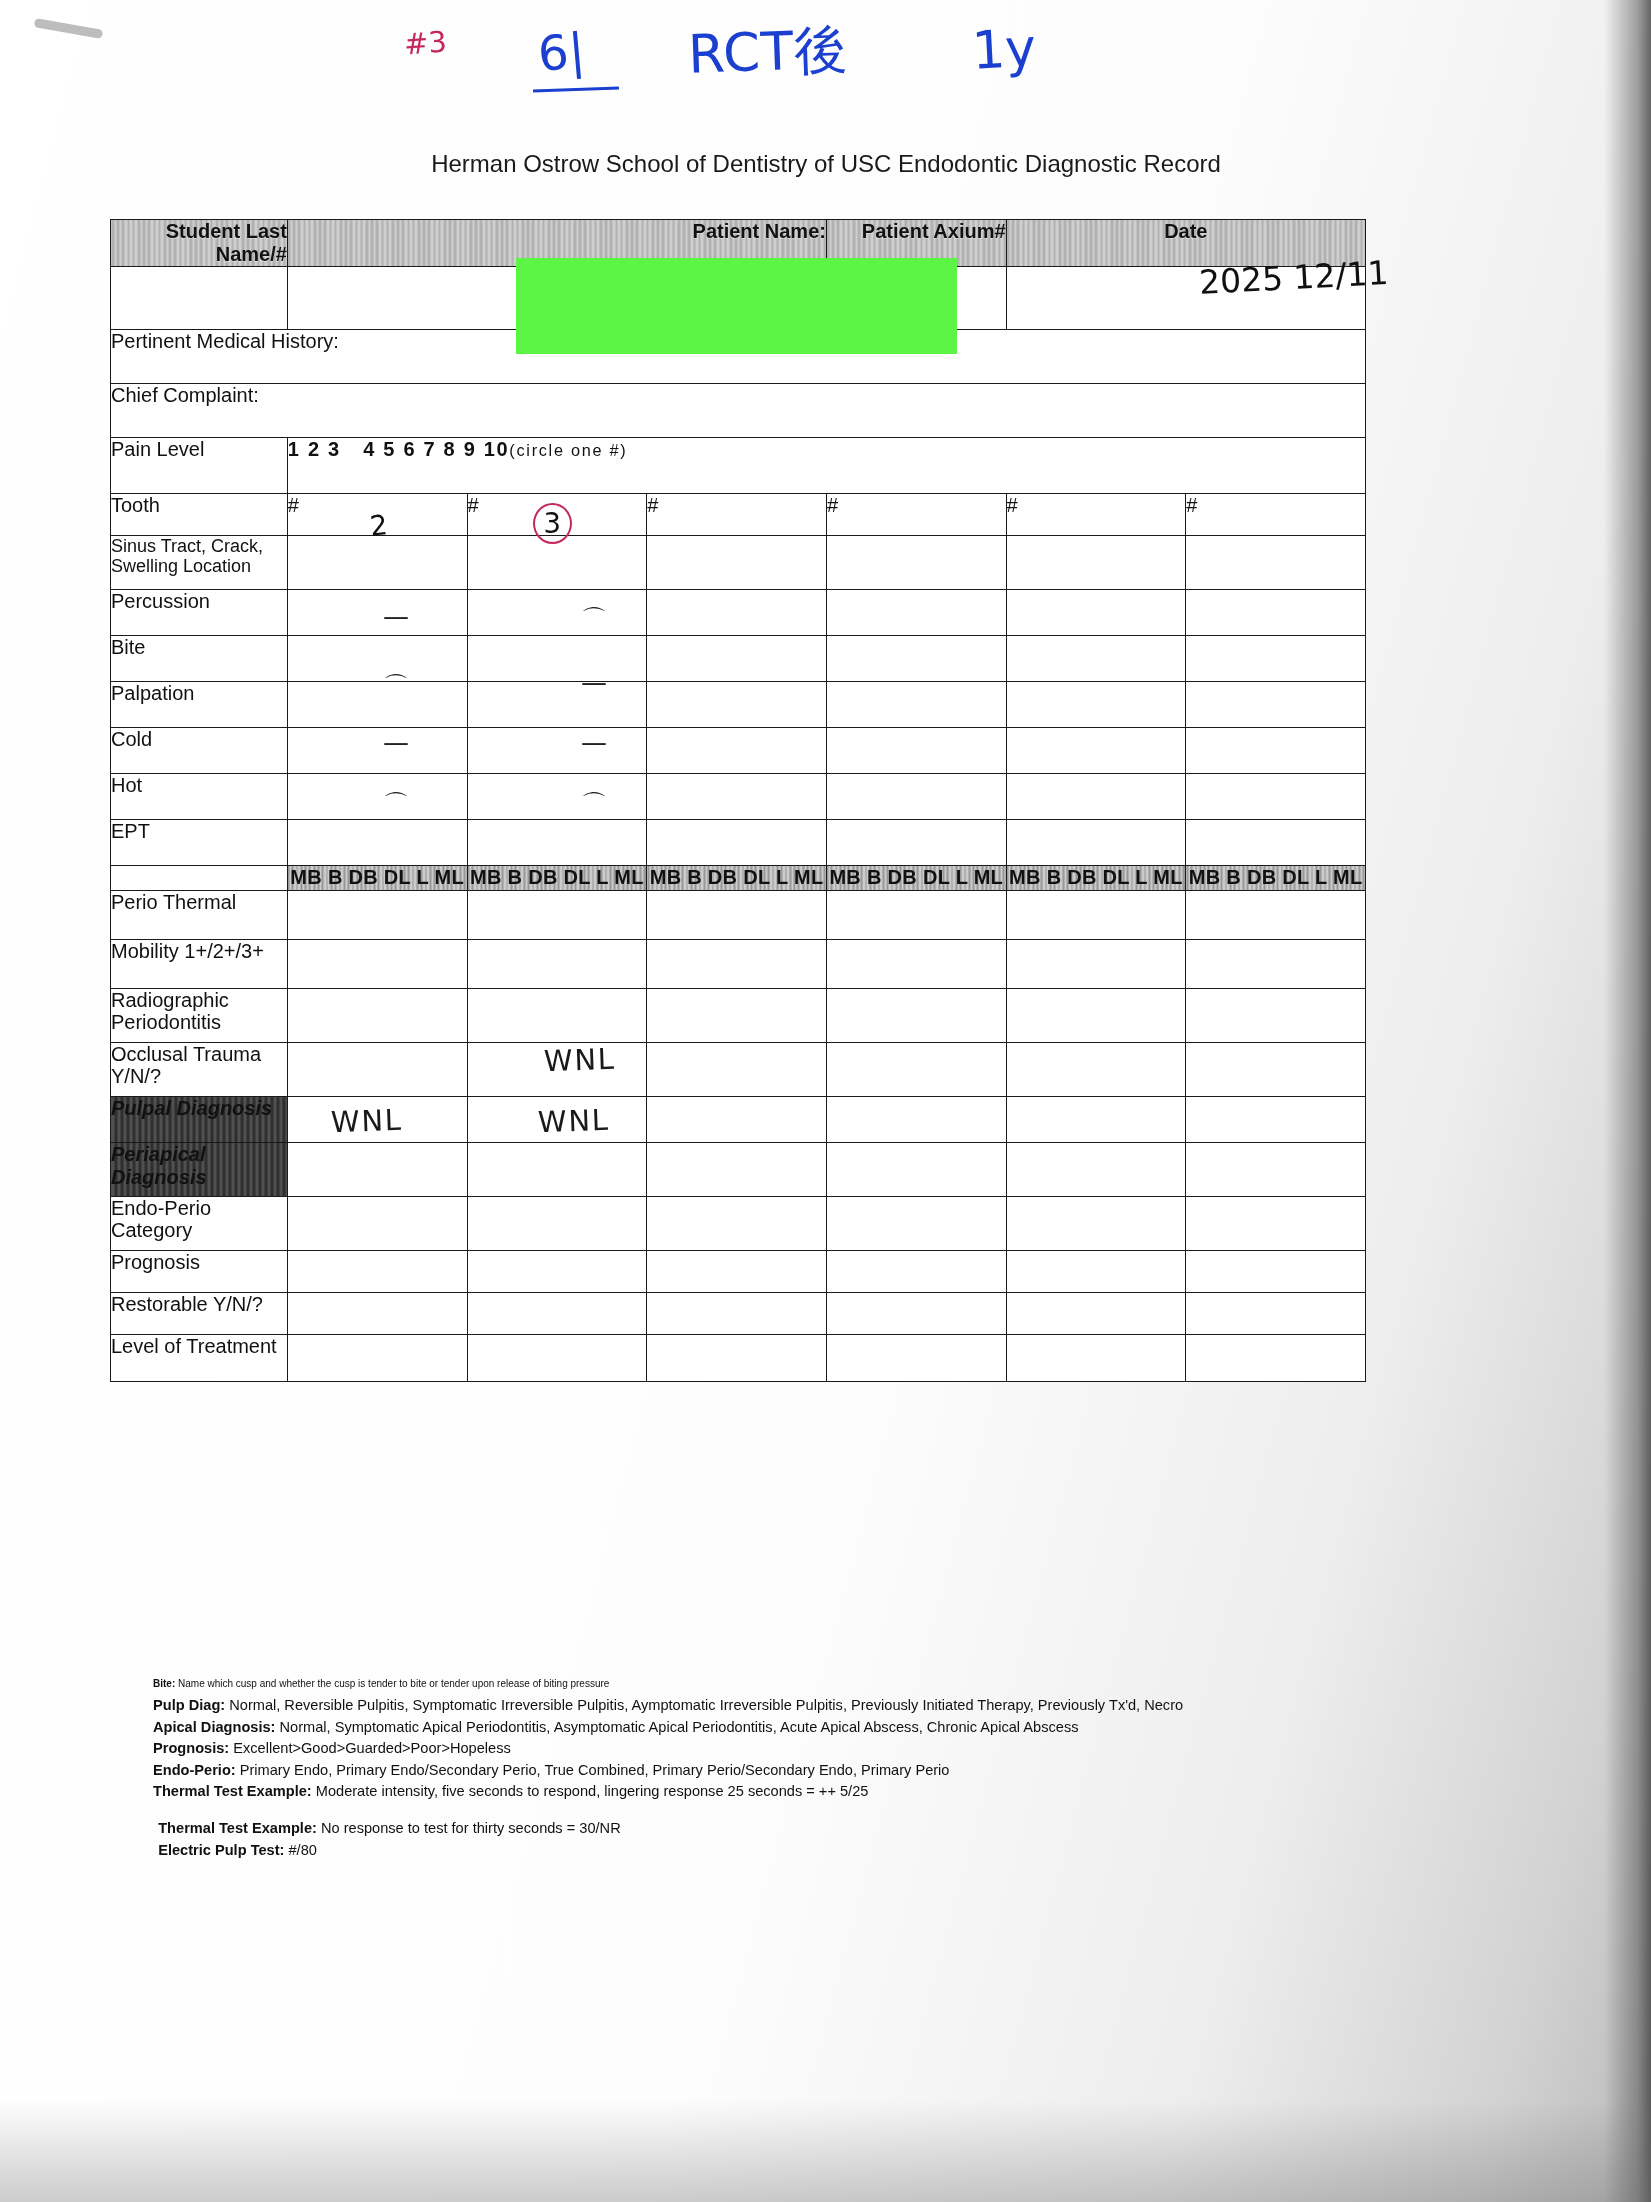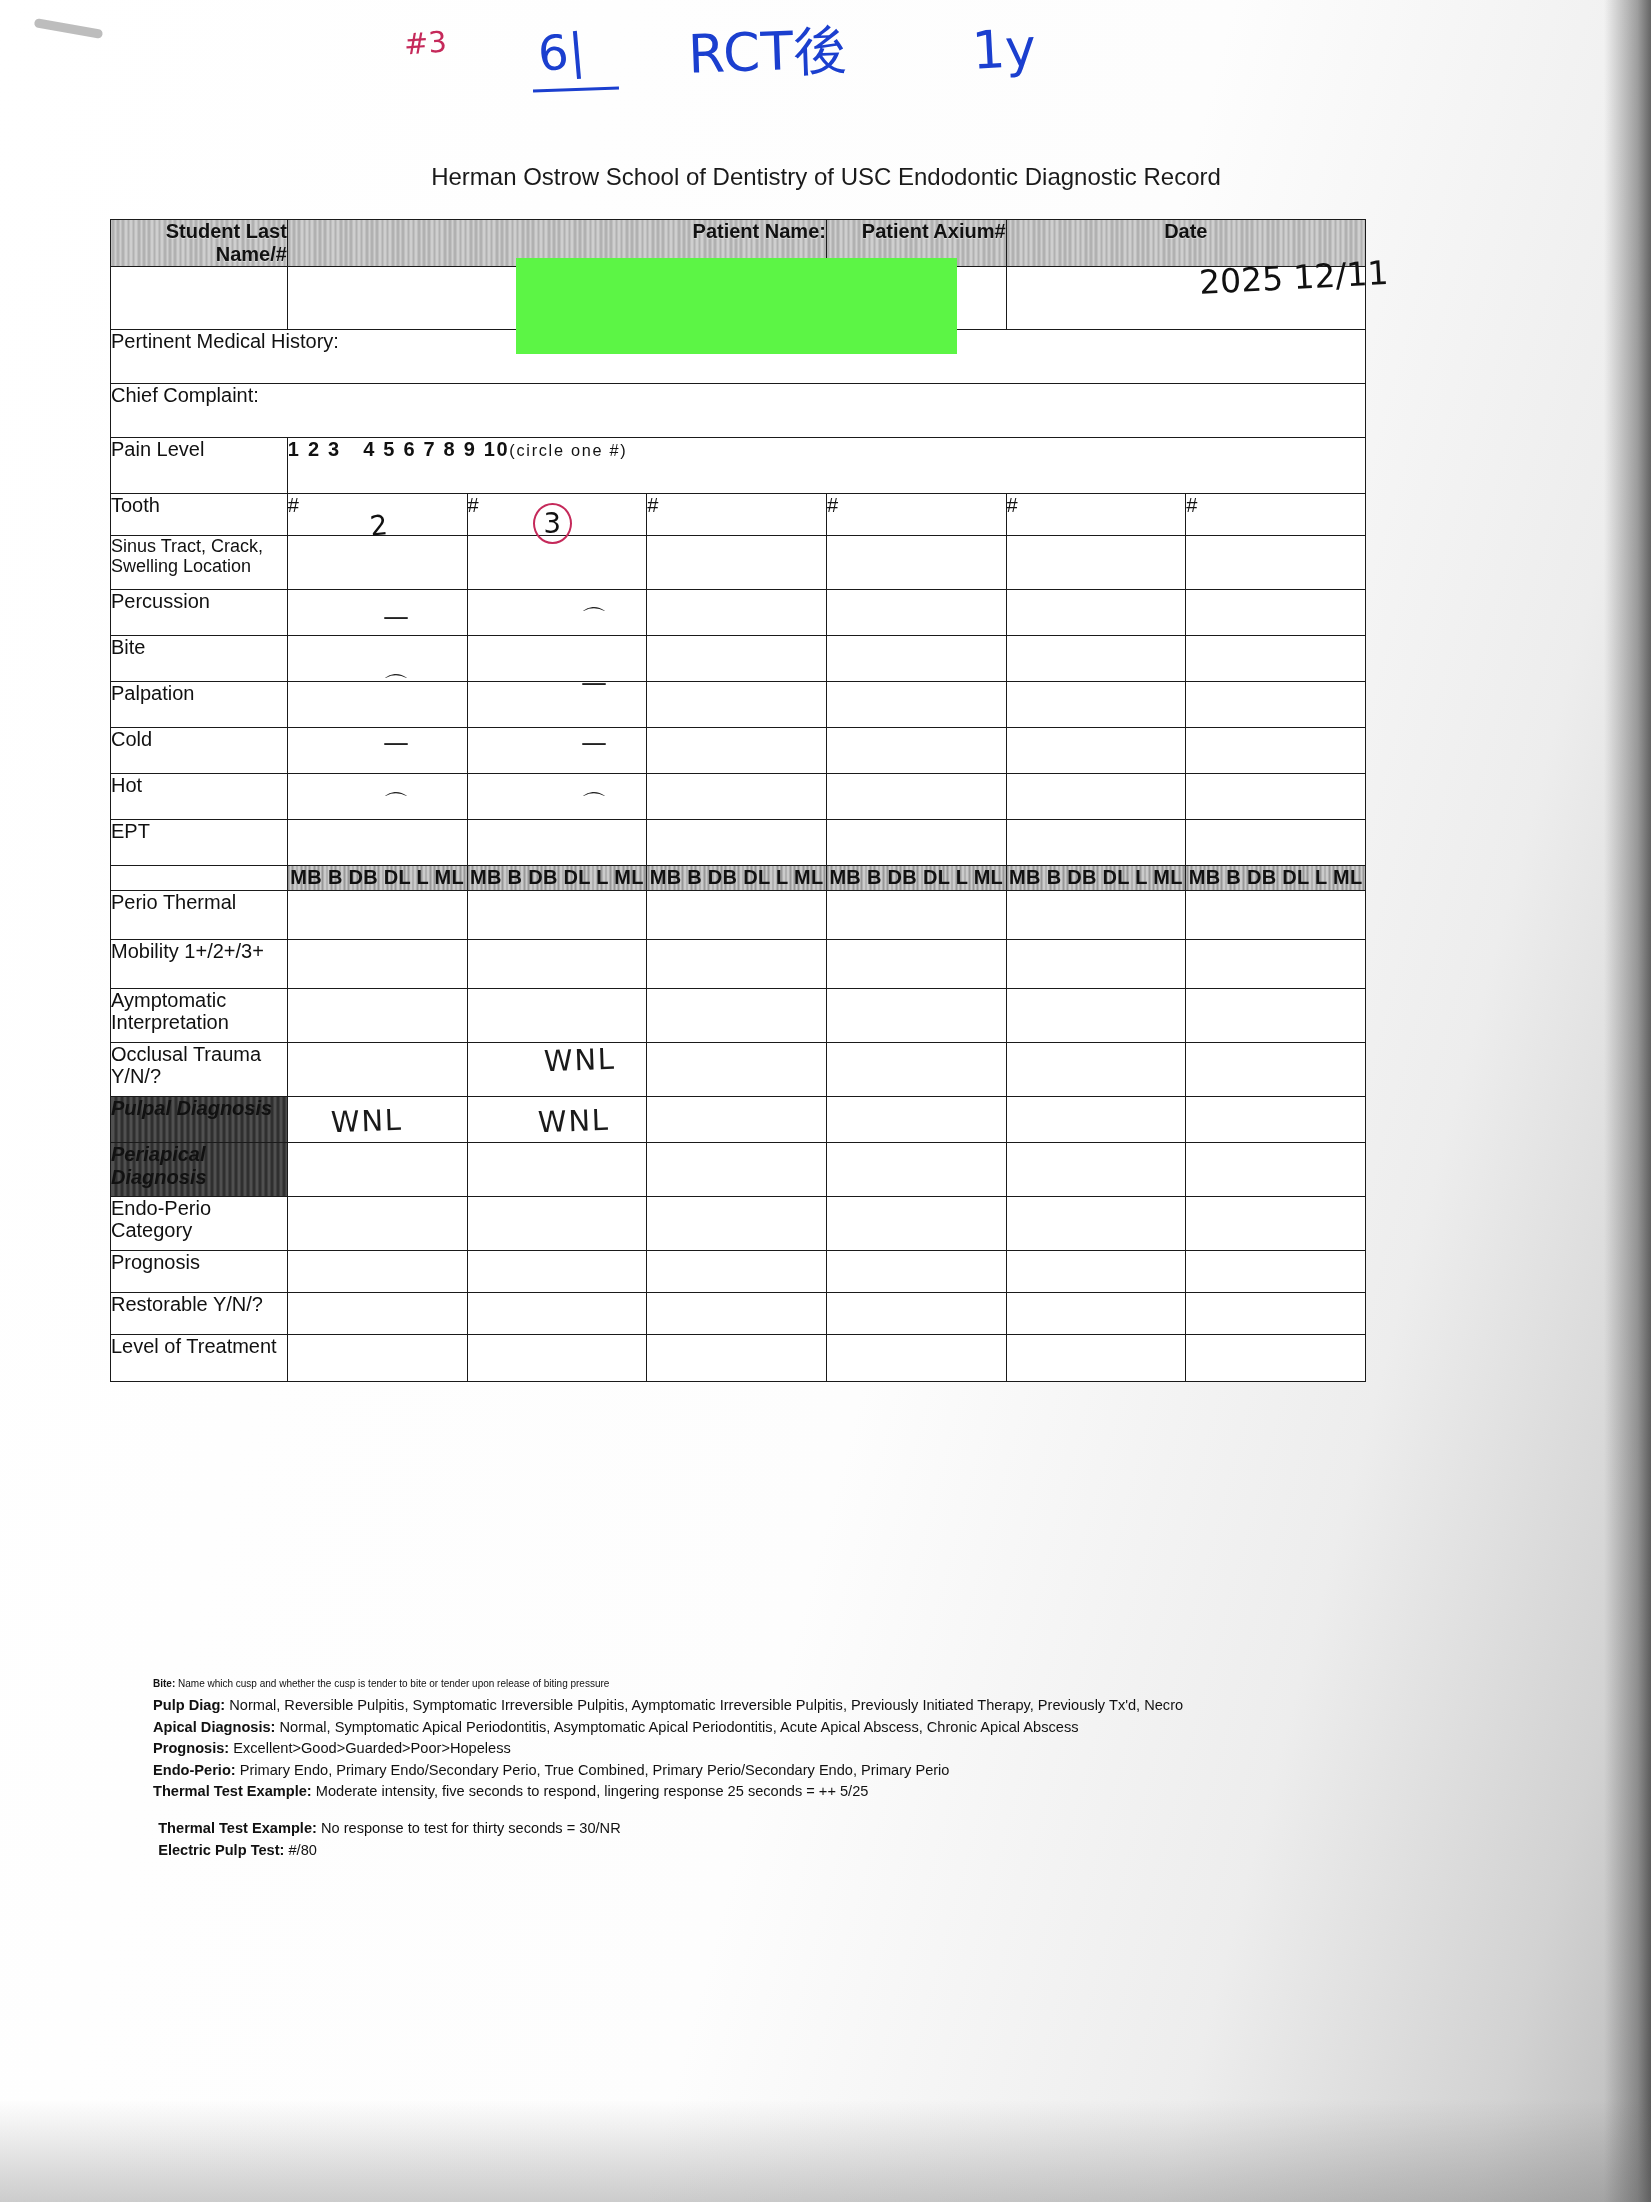--- a/index.html
+++ b/index.html
@@ -72,21 +72,21 @@
     position: absolute;
     left: 34px; top: 24px;
     width: 69px; height: 8.6px;
     background: #9a9a9a;
     transform: rotate(10deg);
     border-radius: 4.3px;
     opacity: .65;
   }
   .doc-title {
     position: absolute;
-    left: 0; top: 163px;
+    left: 0; top: 150px;
     width: 1652px;
     text-align: center;
     font-size: 24px;
     color: #1a1a1a;
     font-family: "Liberation Sans", sans-serif;
   }
   .form {
     position: absolute;
     left: 110px;
     top: 219px;
@@ -363,21 +363,21 @@
       <td class="lbl" style="height:48px">Mobility 1+/2+/3+</td>
       <td></td>
       <td></td>
       <td></td>
       <td></td>
       <td></td>
       <td></td>
     </tr>
 
     <tr>
-      <td class="lbl" style="height:53px">Aymptomatic Interpretation</td>
+      <td class="lbl" style="height:53px">Radiographic Periodontitis</td>
       <td></td>
       <td></td>
       <td></td>
       <td></td>
       <td></td>
       <td></td>
     </tr>
 
     <tr>
       <td class="lbl" style="height:53px">Occlusal Trauma Y/N/?</td>

